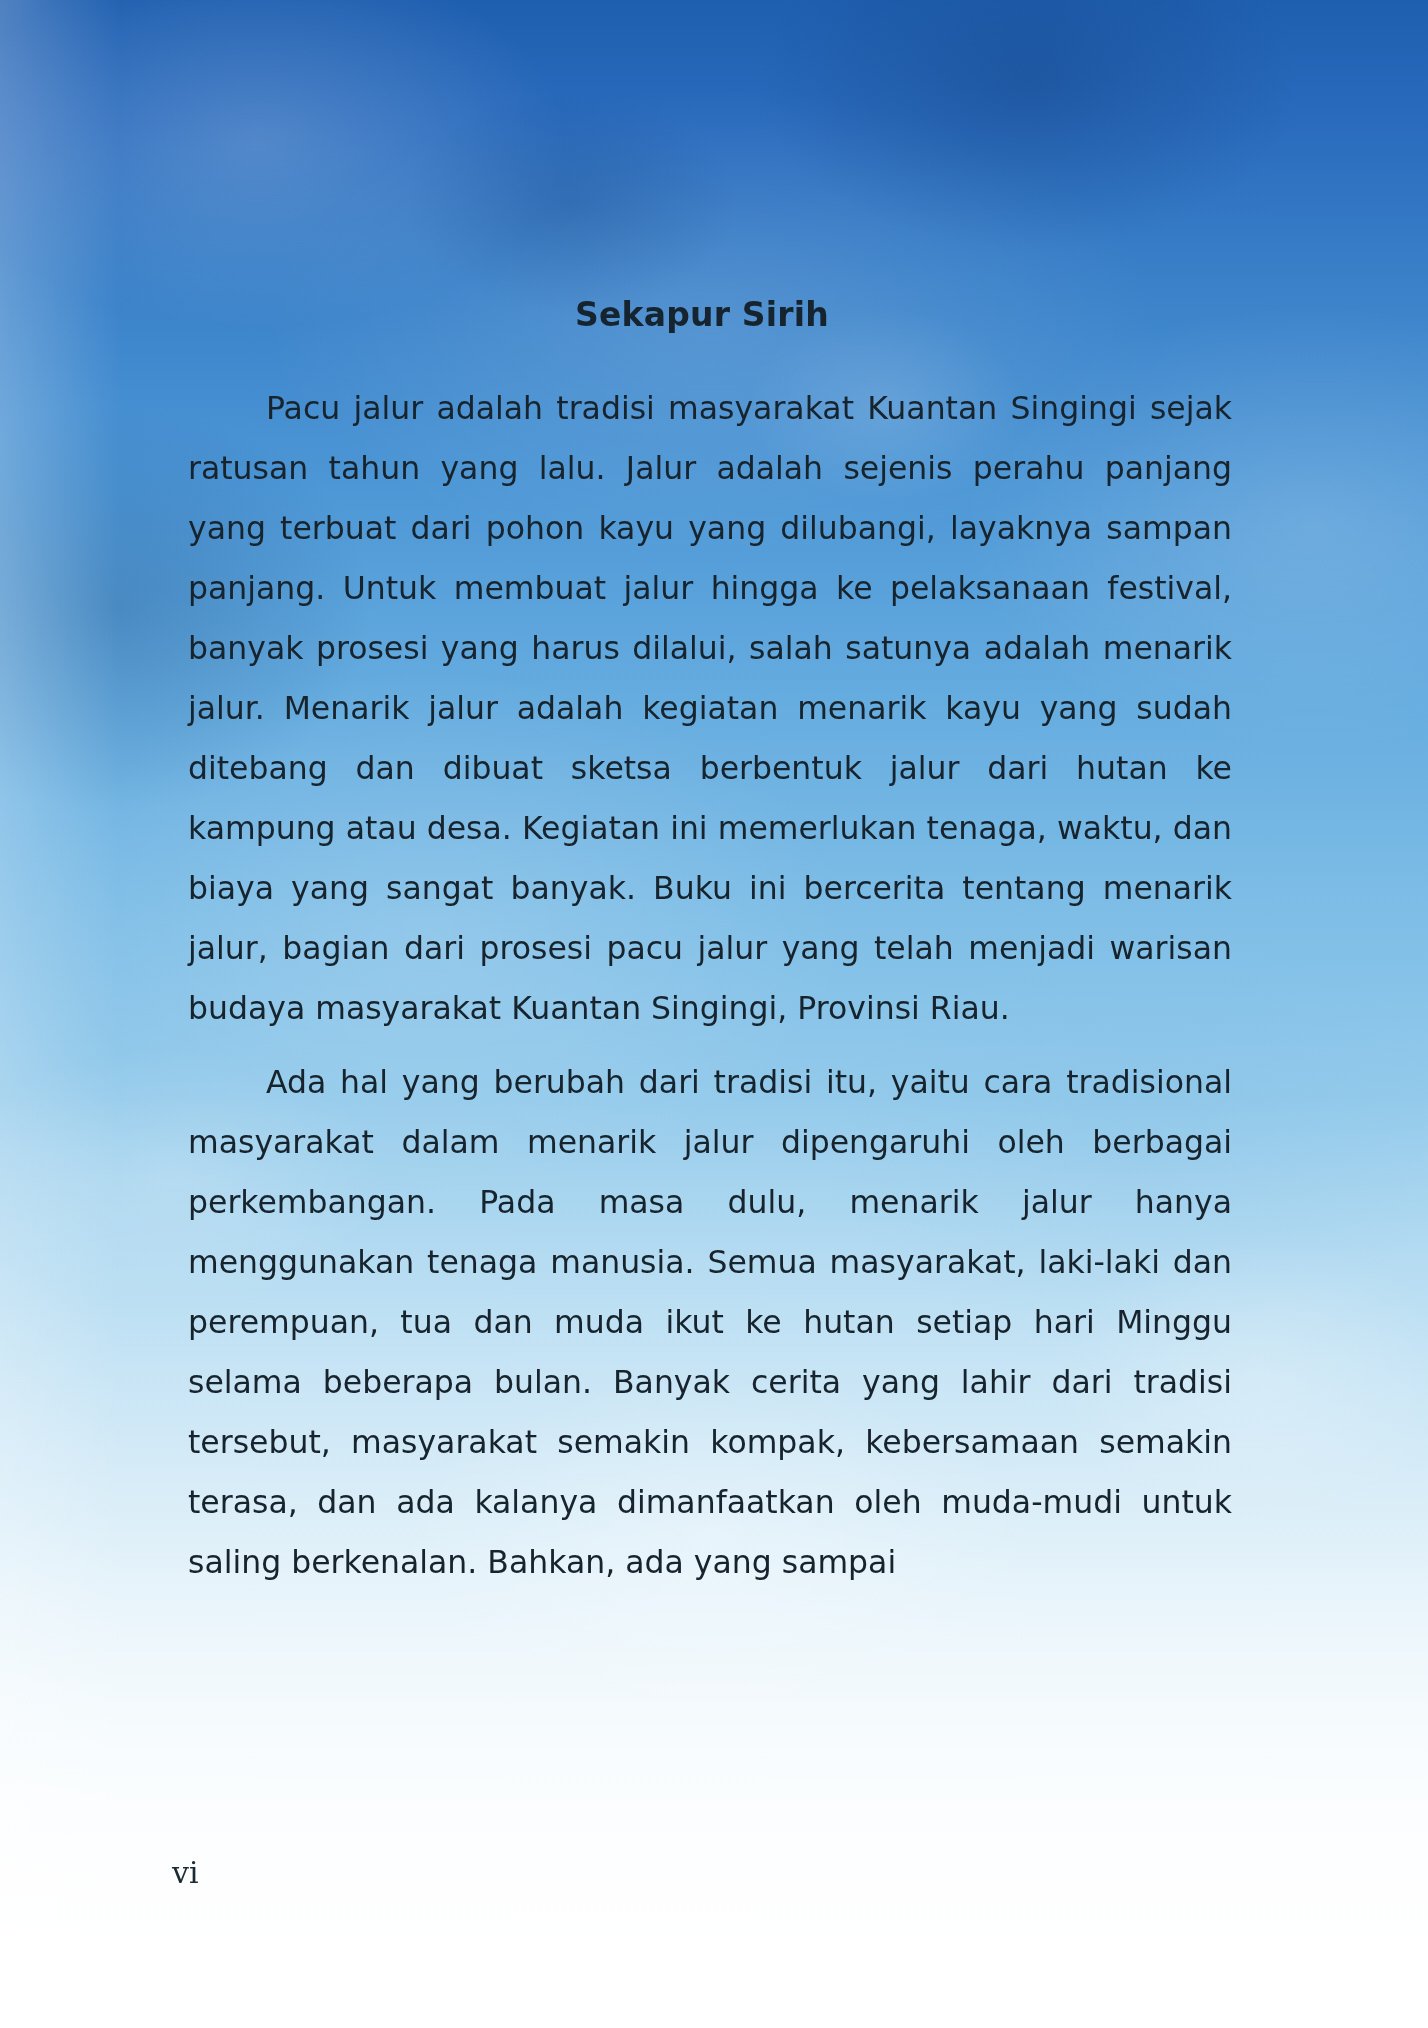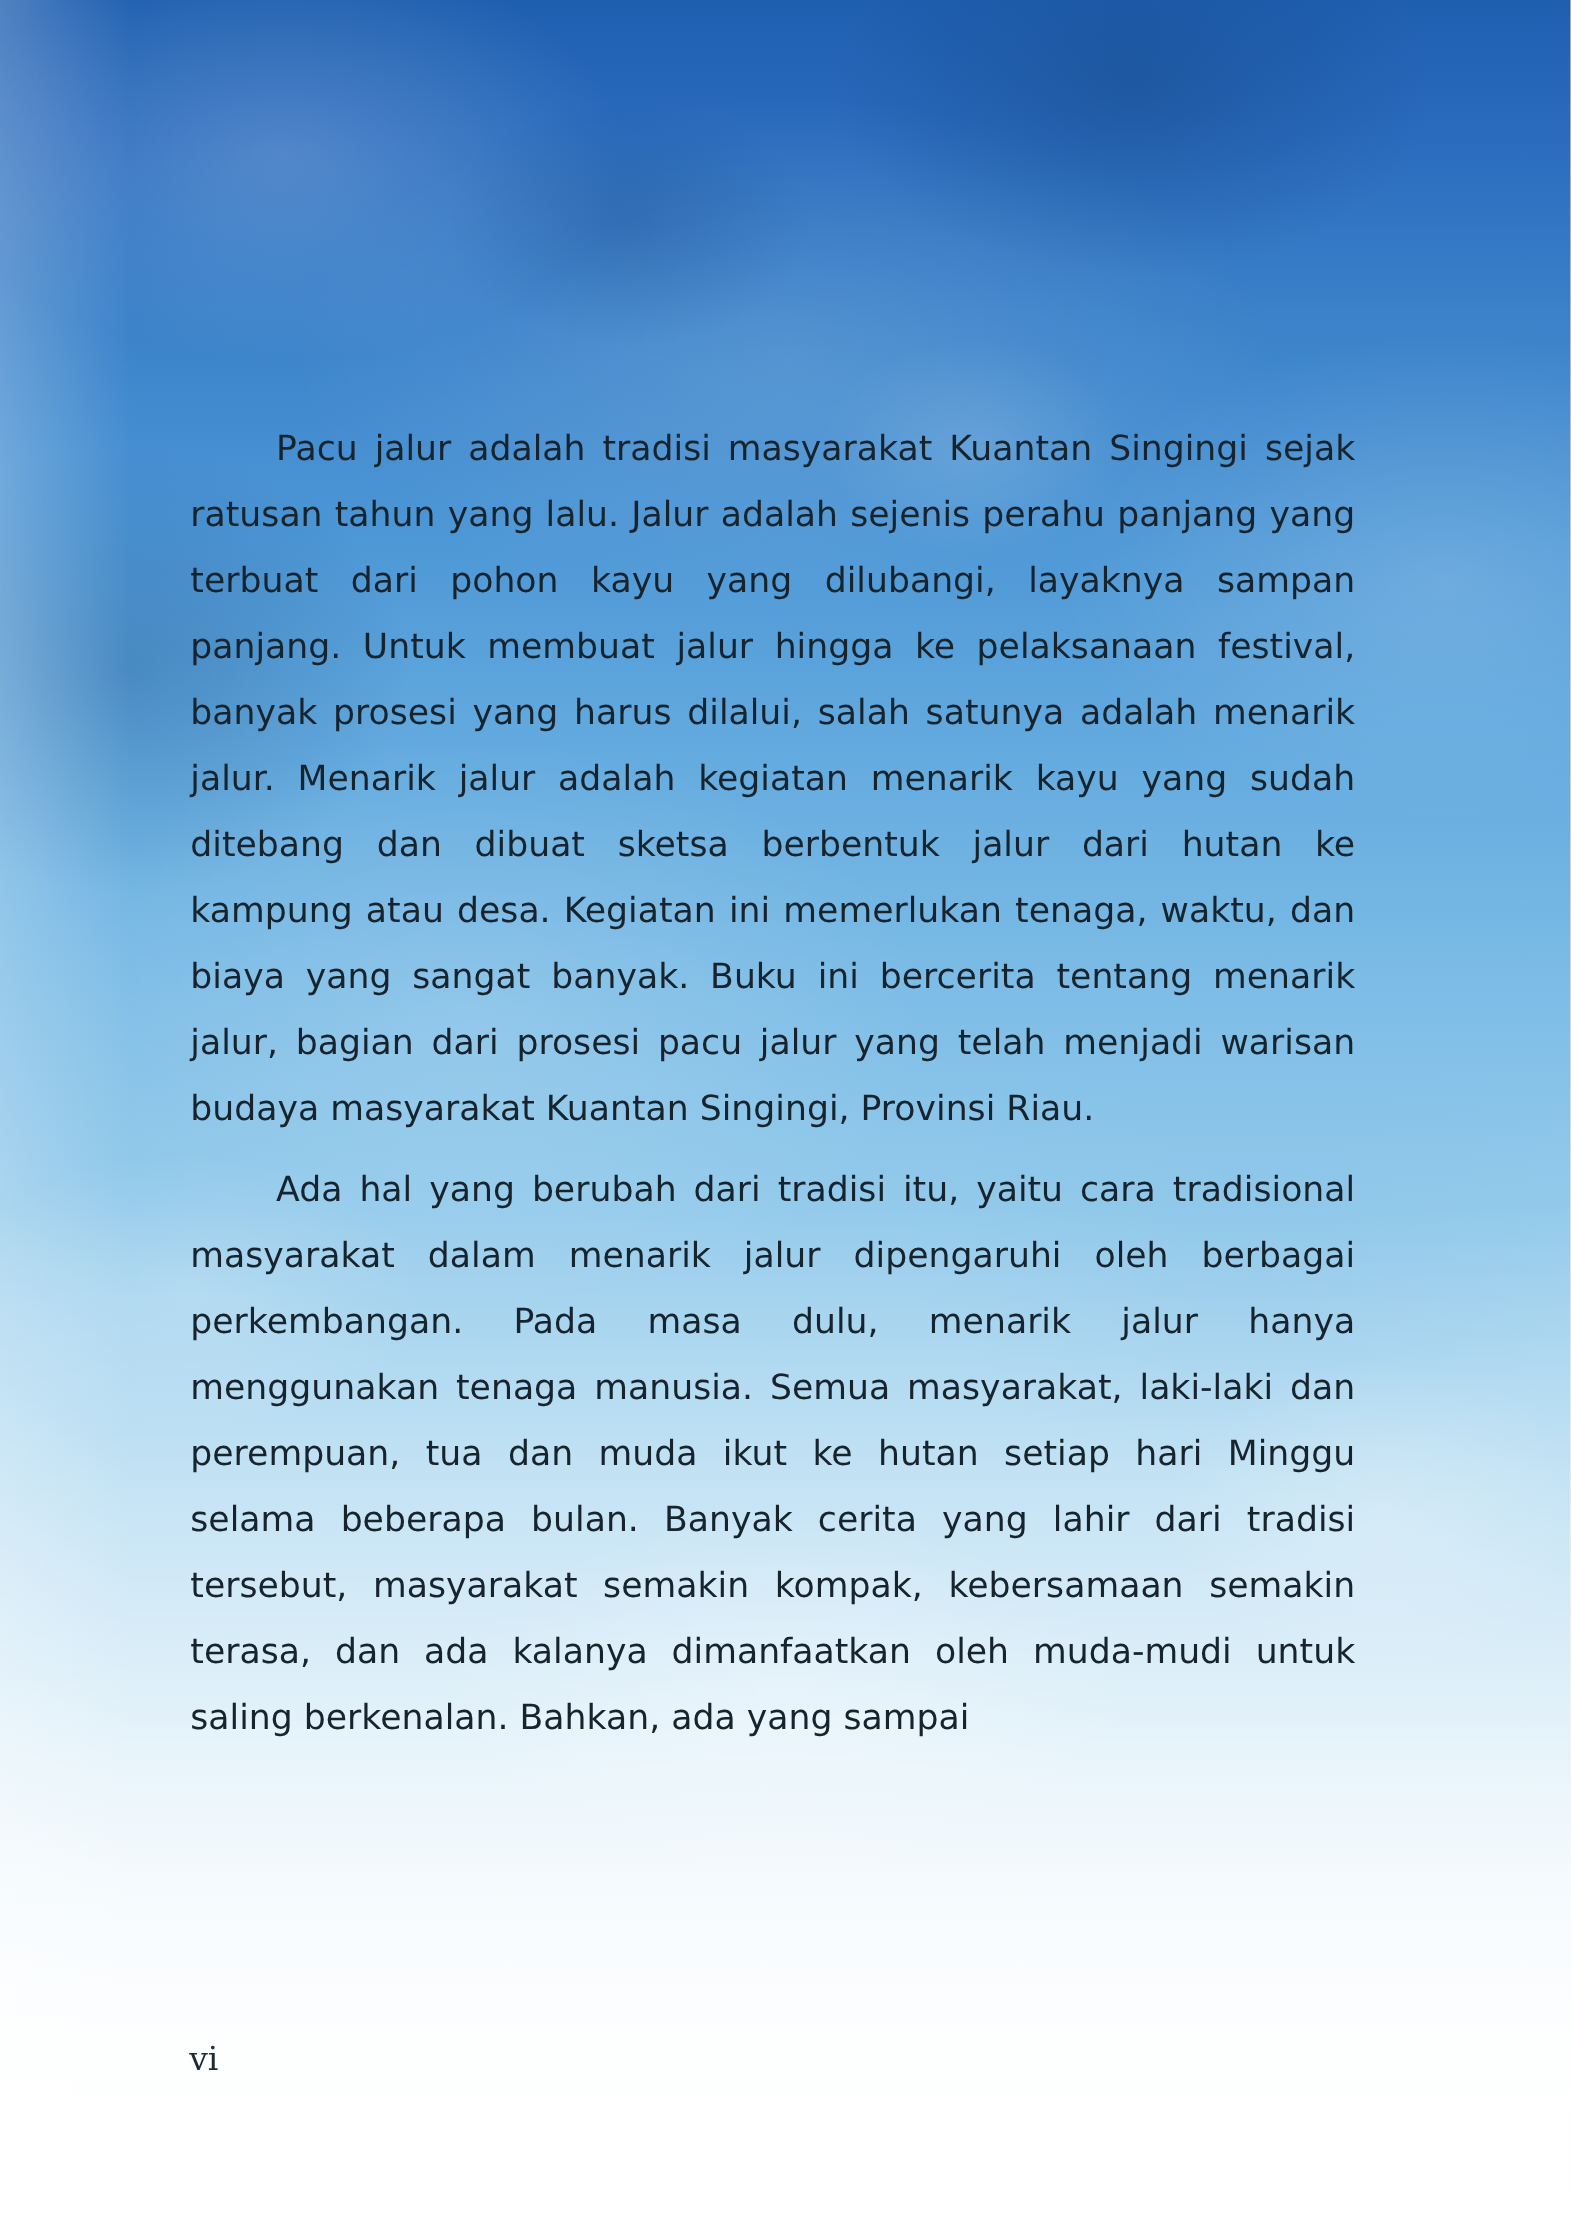--- a/index.html
+++ b/index.html
@@ -101,21 +101,21 @@
     left: 0;
     width: 1060px;
     font-family: "DejaVu Sans", sans-serif;
     font-size: 31.5px;
     line-height: 60px;
     color: #17242d;
     text-align: justify;
     text-justify: inter-word;
   }
   .body-text p {
-    margin: 0 0 14px 1px;
+    margin: 0 0 14px 16px;
     text-indent: 78px;
   }
   .body-text p:last-child {
     margin-bottom: 0;
   }
 
   .folio {
     position: absolute;
     left: 172px;
     top: 1855px;
@@ -129,20 +129,21 @@
 <body>
 
 <div class="page">
   <div class="bg-base"></div>
   <div class="bg-tex1"></div>
   <div class="bg-tex2"></div>
   <div class="bg-edge"></div>
   <div class="bg-fade"></div>
 
   <div class="content">
+    <div class="heading">Sekapur Sirih</div>
 
     <div class="body-text">
       <p>Pacu jalur adalah tradisi masyarakat Kuantan Singingi sejak ratusan tahun yang lalu. Jalur adalah sejenis perahu panjang yang terbuat dari pohon kayu yang dilubangi, layaknya sampan panjang. Untuk membuat jalur hingga ke pelaksanaan festival, banyak prosesi yang harus dilalui, salah satunya adalah menarik jalur. Menarik jalur adalah kegiatan menarik kayu yang sudah ditebang dan dibuat sketsa berbentuk jalur dari hutan ke kampung atau desa. Kegiatan ini memerlukan tenaga, waktu, dan biaya yang sangat banyak. Buku ini bercerita tentang menarik jalur, bagian dari prosesi pacu jalur yang telah menjadi warisan budaya masyarakat Kuantan Singingi, Provinsi Riau.</p>
       <p>Ada hal yang berubah dari tradisi itu, yaitu cara tradisional masyarakat dalam menarik jalur dipengaruhi oleh berbagai perkembangan. Pada masa dulu, menarik jalur hanya menggunakan tenaga manusia. Semua masyarakat, laki-laki dan perempuan, tua dan muda ikut ke hutan setiap hari Minggu selama beberapa bulan. Banyak cerita yang lahir dari tradisi tersebut, masyarakat semakin kompak, kebersamaan semakin terasa, dan ada kalanya dimanfaatkan oleh muda-mudi untuk saling berkenalan. Bahkan, ada yang sampai</p>
     </div>
   </div>
 
   <div class="folio">vi</div>
 </div>
 

